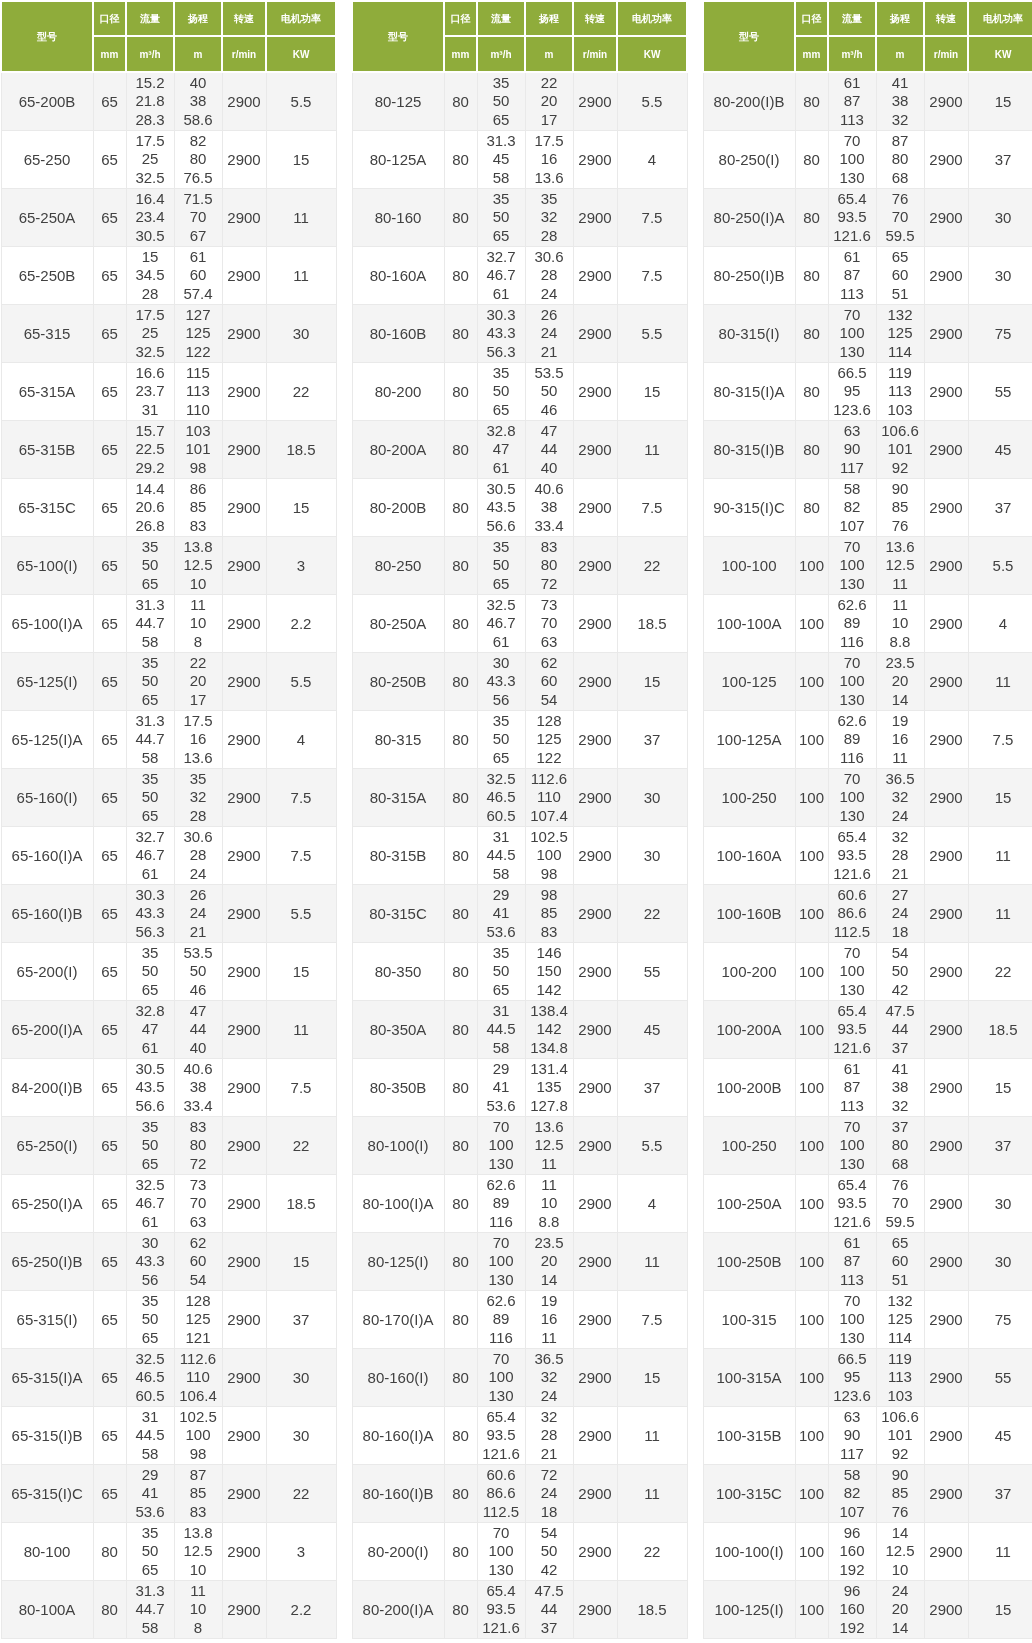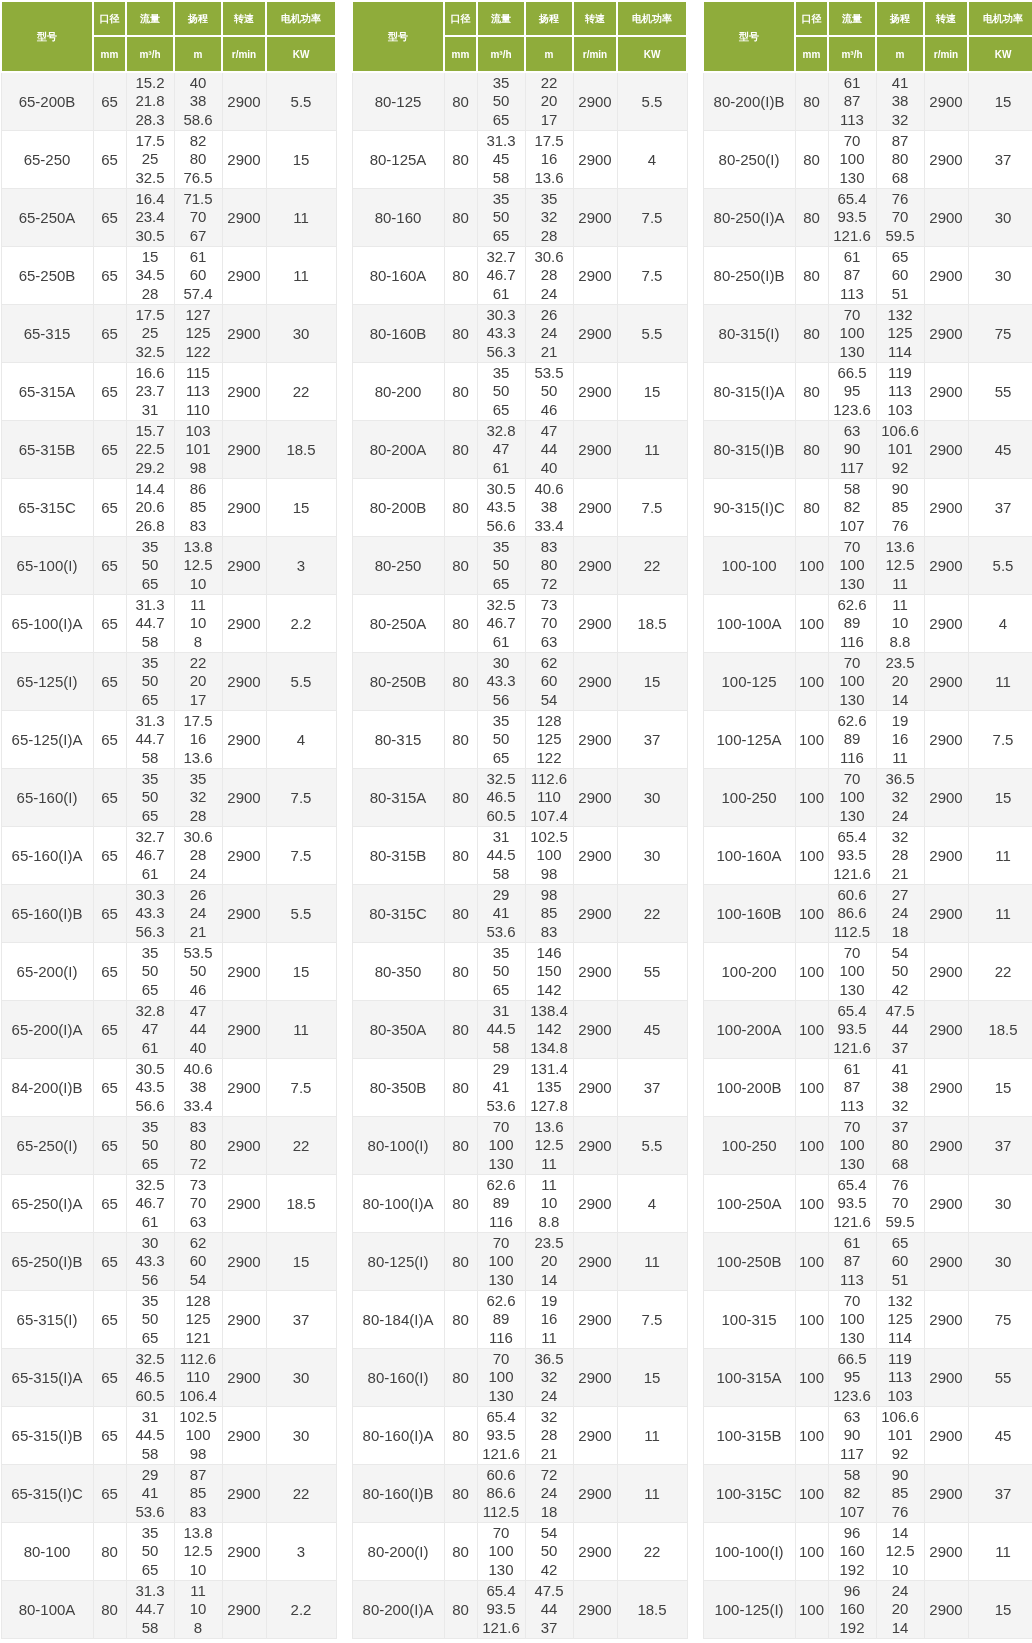--- a/index.html
+++ b/index.html
@@ -878,21 +878,21 @@
           </td>
           <td>
             <div class="ln">23.5</div>
             <div class="ln">20</div>
             <div class="ln">14</div>
           </td>
           <td>2900</td>
           <td>11</td>
         </tr>
         <tr class="even">
-          <td>80-184(I)A</td>
+          <td>80-170(I)A</td>
           <td>80</td>
           <td>
             <div class="ln">62.6</div>
             <div class="ln">89</div>
             <div class="ln">116</div>
           </td>
           <td>
             <div class="ln">19</div>
             <div class="ln">16</div>
             <div class="ln">11</div>

